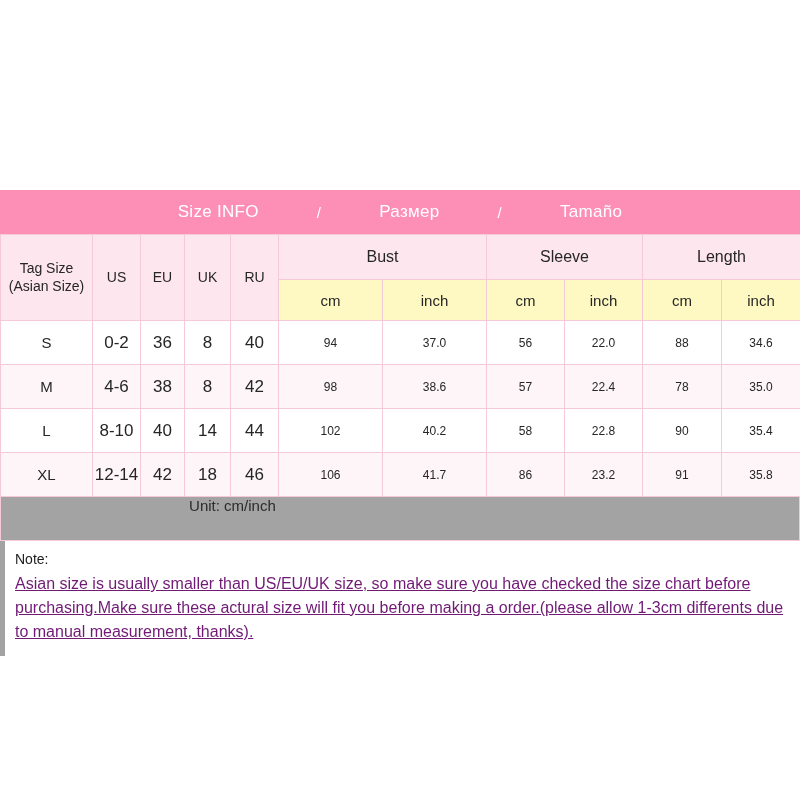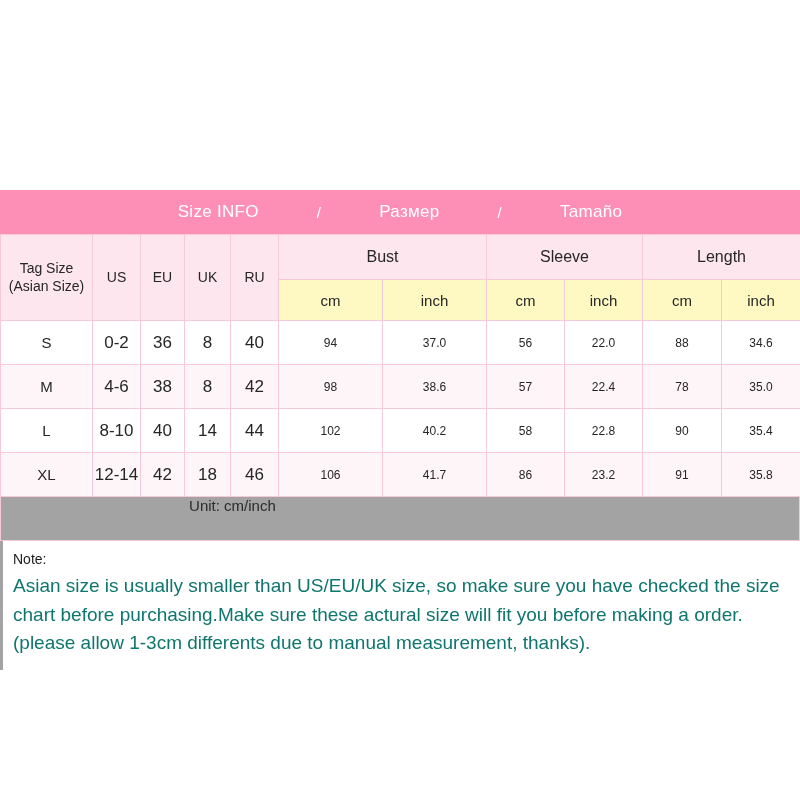--- a/index.html
+++ b/index.html
@@ -109,31 +109,32 @@
     width: 42%;
     text-align: left;
     padding-left: 4px;
   }
   
   .note-block {
     background: #ffffff;
     padding: 10px 10px 12px 10px;
     box-sizing: border-box;
     width: 800px;
-    border-left: 3px solid #a3a3a3;
+    border-left: 5px solid #a3a3a3;
   }
   .note-title {
     font-size: 14px;
     color: #1c1c1c;
     margin-bottom: 5px;
   }
   .note-text {
-    font-size: 19px;
-    color: #0f766e;
+    font-size: 16px;
+    color: #701a75;
     line-height: 1.5;
+    text-decoration: underline;
   }
 </style>
 </head>
 <body>
 
 <div id="root">
   <div class="chart-wrap">
 
     <div class="title-band">
       <span class="t-item">Size INFO</span>

